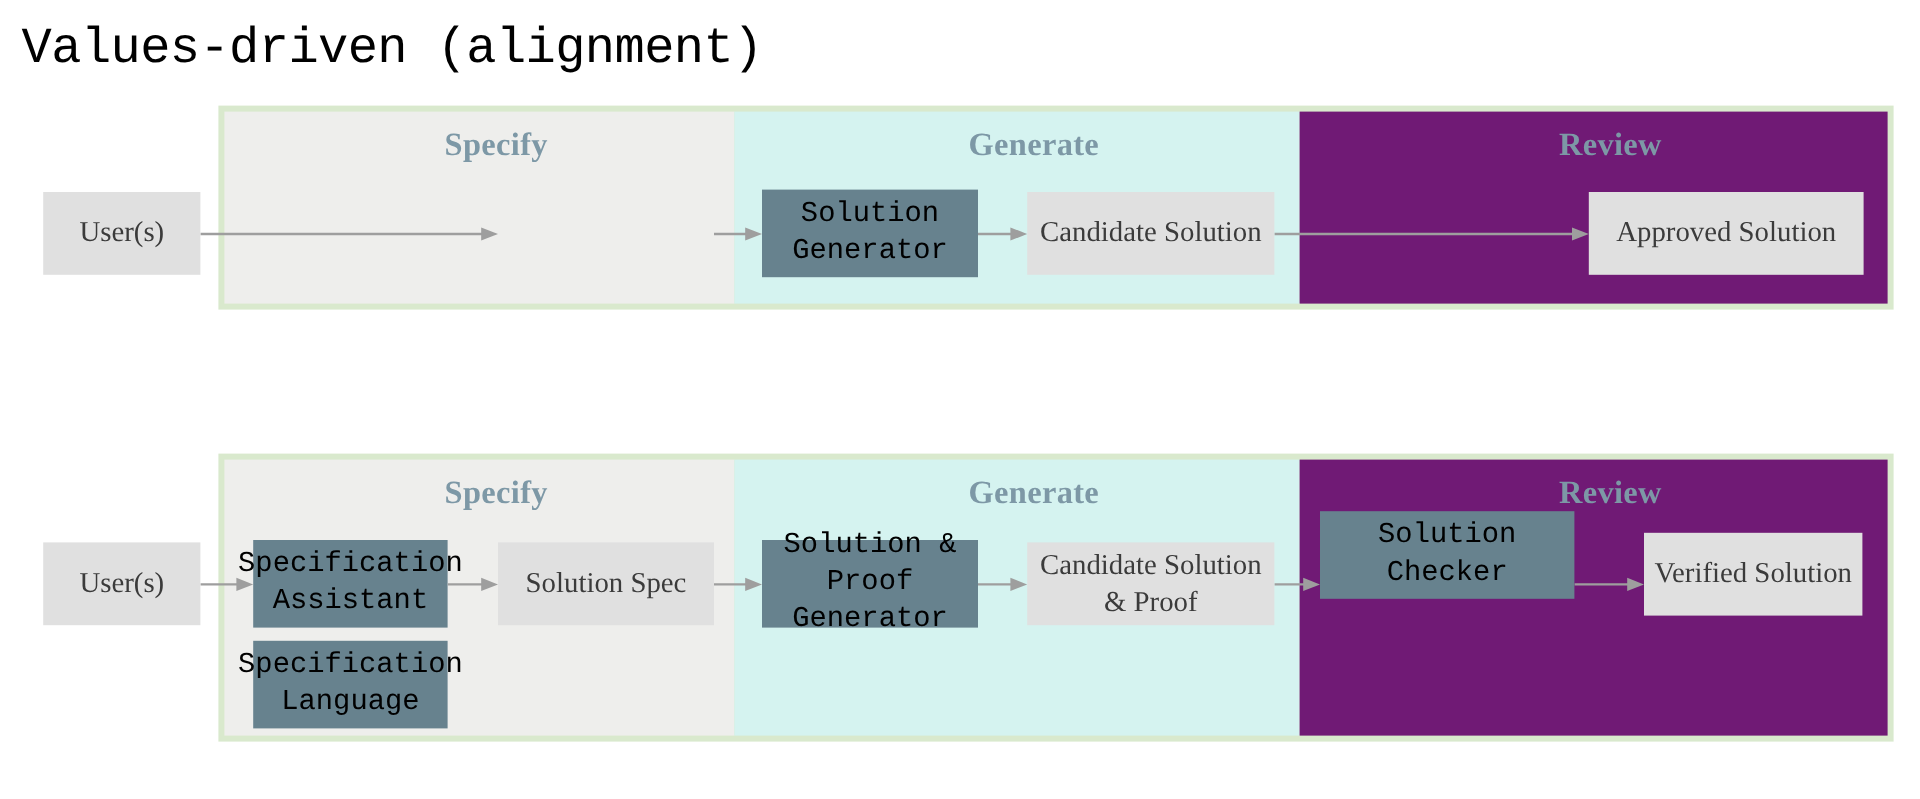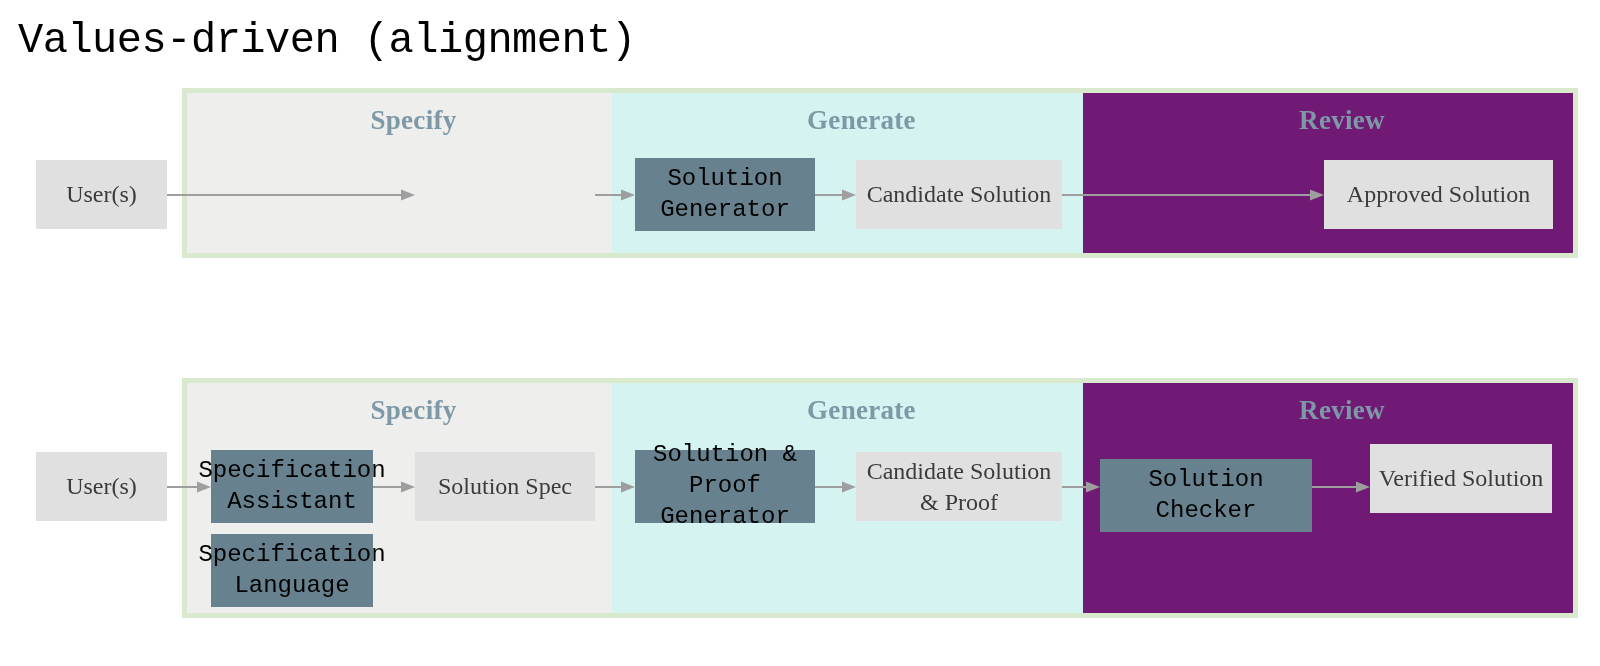--- a/index.html
+++ b/index.html
@@ -189,21 +189,21 @@
 Language</div>
 
   <div class="node light" style="left:415px; top:452px; width:180px; height:69px;">Solution Spec</div>
 
   <div class="node dark" style="left:635px; top:450px; width:180px; height:73px;">Solution &amp; Proof
 Generator</div>
 
   <div class="node light" style="left:856px; top:452px; width:206px; height:69px;">Candidate Solution
 &amp; Proof</div>
 
-  <div class="node dark" style="left:1100px; top:459px; width:212px; height:73px;">Solution Checker</div>
+  <div class="node dark" style="left:1100px; top:426px; width:212px; height:73px;">Solution Checker</div>
 
   <div class="node light" style="left:1370px; top:444px; width:182px; height:69px;">Verified Solution</div>
 
   <div class="arrow" style="left:167px; top:480px; width:44px;">
     <svg viewBox="0 0 44 14" preserveAspectRatio="none">
       <line x1="0" y1="7" x2="34" y2="7" stroke="#9e9e9e" stroke-width="2"></line>
       <polygon points="44,7 30,1.5 30,12.5" fill="#9e9e9e"></polygon>
     </svg>
   </div>
 

